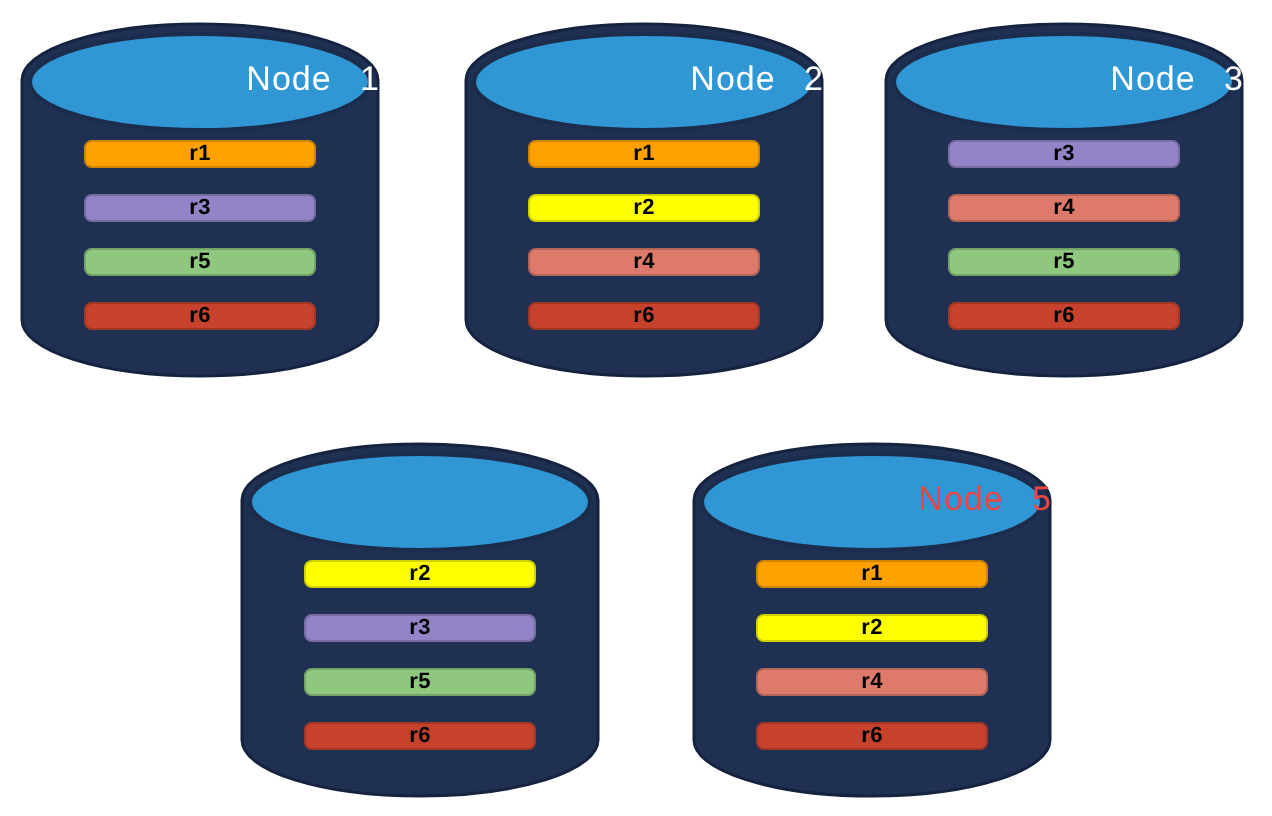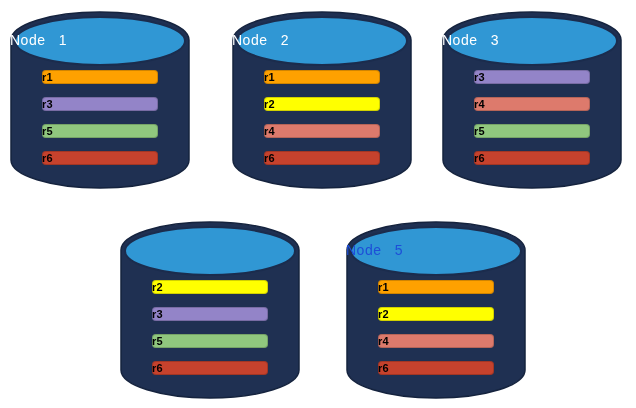--- a/index.html
+++ b/index.html
@@ -6,31 +6,31 @@
   body{
     width:636px;height:408px;background:#ffffff;overflow:hidden;position:relative;
     font-family:"Liberation Sans","DejaVu Sans",sans-serif;
   }
   .canvas{position:absolute;left:0;top:0;width:636px;height:408px;}
   .node{position:absolute;width:180px;height:184px;}
   .cyl{position:absolute;left:0;top:0;width:180px;height:184px;display:block;}
   .cyl-body{stroke-width:1.5;}
   .cyl-top{stroke-width:2;}
   .node-label{
-    position:absolute;left:0;top:22px;width:100%;text-align:left;
-    font-size:14px;font-weight:400;letter-spacing:0.5px;word-spacing:9px;
+    position:absolute;left:0;top:22px;width:100%;text-align:right;
+    font-size:17px;font-weight:400;letter-spacing:0.5px;word-spacing:9px;
     line-height:20px;user-select:none;
   }
   .bars{
     position:absolute;left:32px;top:62px;width:116px;
     display:flex;flex-direction:column;gap:13px;
   }
   .bar{
     height:14px;border-radius:4px;
-    display:flex;align-items:center;justify-content:flex-start;
+    display:flex;align-items:center;justify-content:center;
     box-shadow:inset 0 0 0 1px rgba(0,0,0,0.18);
   }
   .bar span{
     font-size:11px;font-weight:700;line-height:14px;letter-spacing:0.2px;
   }
 </style>
 </head>
 <body>
 
 <div class="canvas">
@@ -120,21 +120,21 @@
         <span style="color: rgb(0, 0, 0);">r6</span>
       </div>
     </div>
   </div>
 
   <div class="node" style="left:346px;top:218px">
     <svg class="cyl" viewBox="0 0 180 184">
       <path class="cyl-body" d="M1,32 A89,28 0 0 1 179,32 L179,152 A89,28 0 0 1 1,152 Z" style="fill: rgb(31, 48, 82); stroke: rgb(21, 35, 62);"></path>
       <ellipse class="cyl-top" cx="90" cy="33" rx="85" ry="24" style="fill: rgb(48, 151, 212); stroke: rgb(27, 44, 77);"></ellipse>
     </svg>
-    <div class="node-label" style="color: #1d4ed8;">Node 5</div>
+    <div class="node-label" style="color: #ef4444;">Node 5</div>
     <div class="bars">
       <div class="bar" style="background-color: rgb(254, 161, 0);">
         <span style="color: rgb(0, 0, 0);">r1</span>
       </div>
       <div class="bar" style="background-color: rgb(255, 255, 0);">
         <span style="color: rgb(0, 0, 0);">r2</span>
       </div>
       <div class="bar" style="background-color: rgb(221, 122, 108);">
         <span style="color: rgb(0, 0, 0);">r4</span>
       </div>

